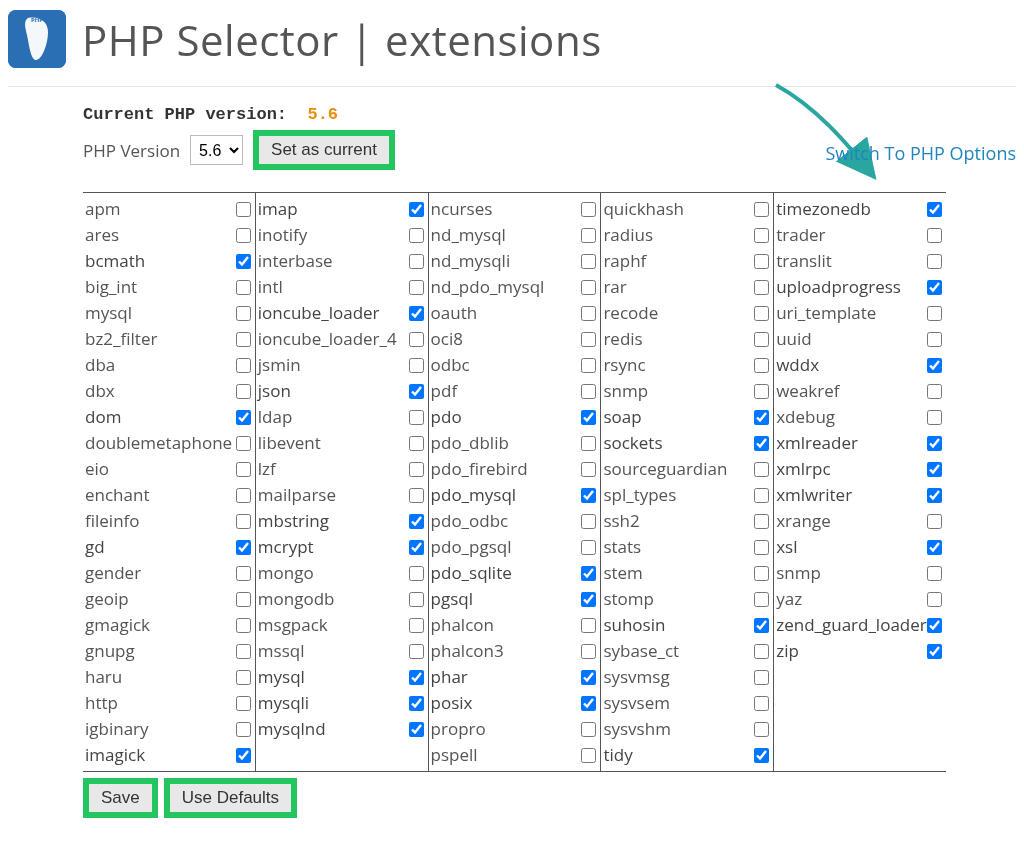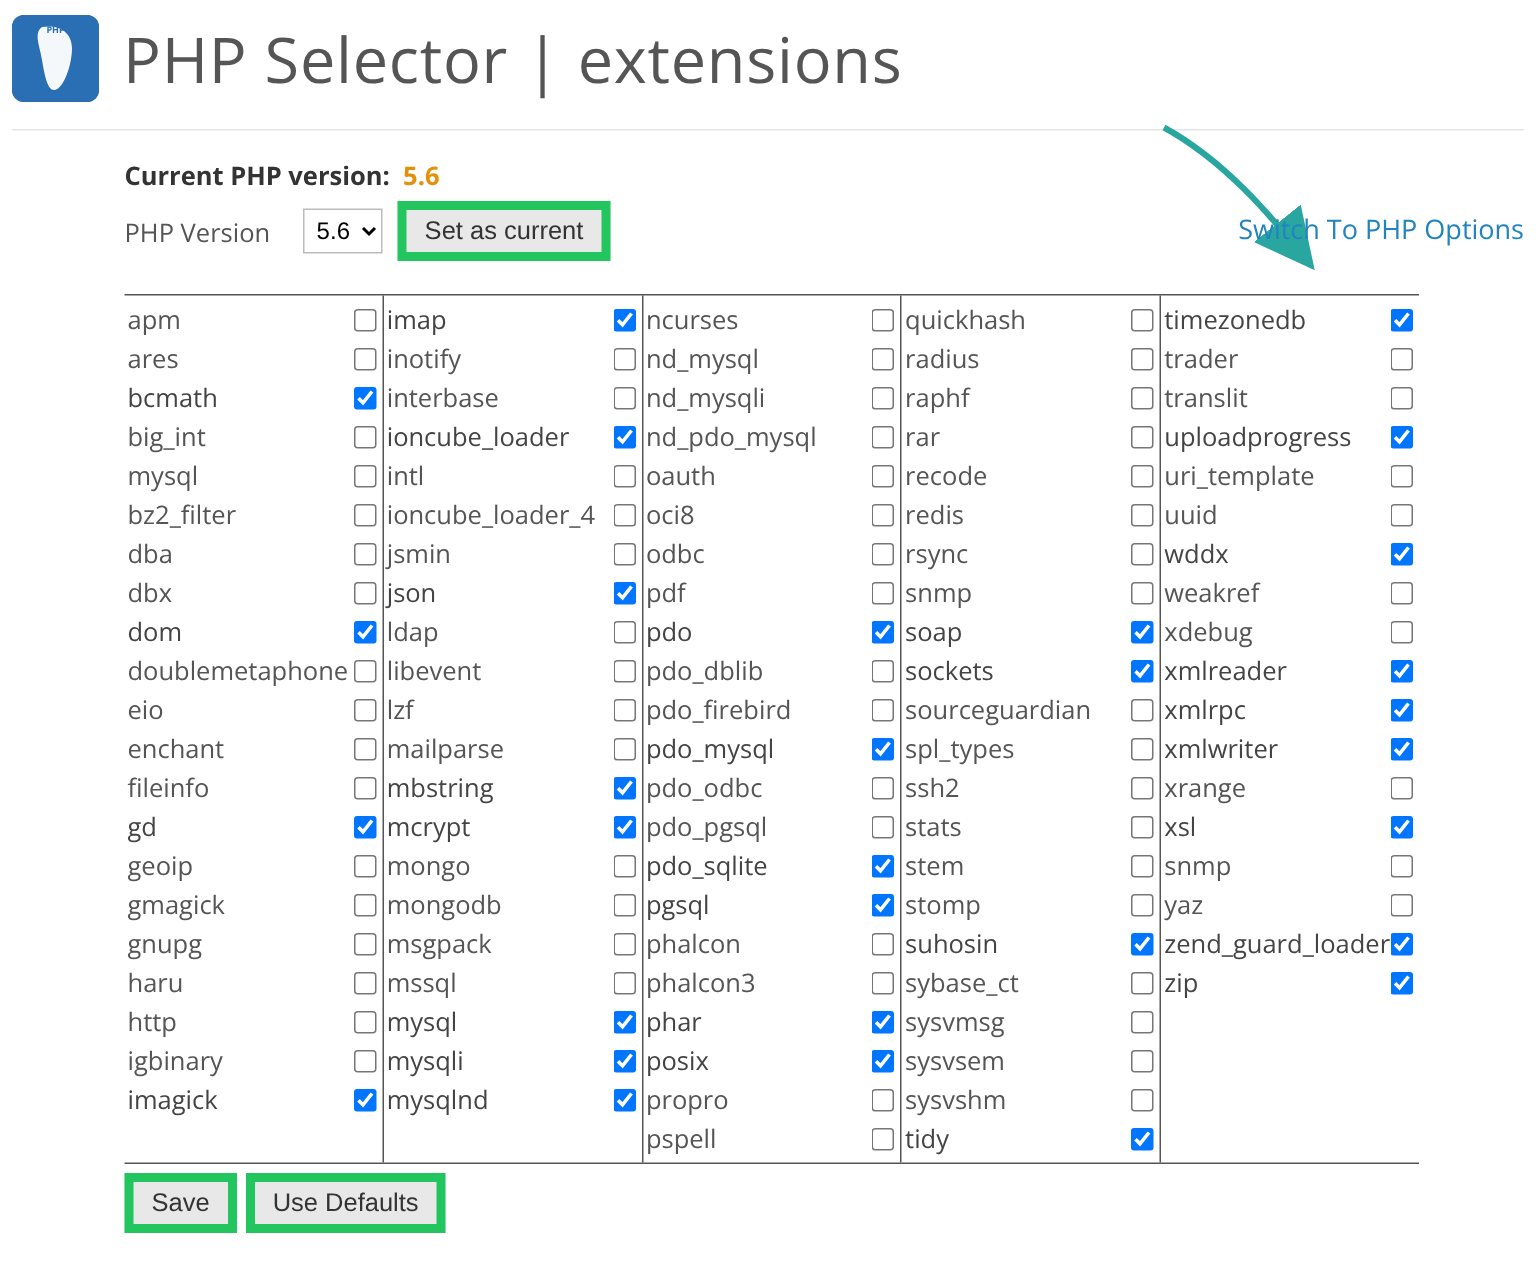--- a/index.html
+++ b/index.html
@@ -38,38 +38,39 @@
     margin: 0;
     letter-spacing: 0.5px;
   }
   .content {
     padding: 0 70px 0 75px;
     position: relative;
   }
   .current-line {
     font-size: 17px;
     margin-bottom: 6px;
+    font-family: Liberation Mono, monospace;
   }
   .current-line strong {
     font-weight: 700;
     color: #333;
   }
   .ver-num {
     color: #e58f0b;
     font-weight: 700;
   }
   .version-row {
     display: flex;
     align-items: center;
     gap: 10px;
     margin-bottom: 22px;
   }
   .version-row .lbl {
     font-size: 17px;
-    margin-right: 12px;
+    margin-right: 0;
   }
   select.phpsel {
     border: 1px solid #bbb;
     background: #fff;
     font-size: 16px;
     padding: 3px 4px;
     height: 30px;
   }
   button.std {
     background: #e8e8e8;
@@ -224,20 +225,24 @@
           </div>
           <div class="ext-row">
             <a href="#" class="ext-name">fileinfo</a>
             <input type="checkbox" style="">
           </div>
           <div class="ext-row">
             <a href="#" class="ext-name checked">gd</a>
             <input type="checkbox" checked="" style="">
           </div>
           <div class="ext-row">
+            <a href="#" class="ext-name">gender</a>
+            <input type="checkbox" style="">
+          </div>
+          <div class="ext-row">
             <a href="#" class="ext-name">geoip</a>
             <input type="checkbox" style="">
           </div>
           <div class="ext-row">
             <a href="#" class="ext-name">gmagick</a>
             <input type="checkbox" style="">
           </div>
           <div class="ext-row">
             <a href="#" class="ext-name">gnupg</a>
             <input type="checkbox" style="">
@@ -266,26 +271,26 @@
           </div>
           <div class="ext-row">
             <a href="#" class="ext-name">inotify</a>
             <input type="checkbox" style="">
           </div>
           <div class="ext-row">
             <a href="#" class="ext-name">interbase</a>
             <input type="checkbox" style="">
           </div>
           <div class="ext-row">
+            <a href="#" class="ext-name">intl</a>
+            <input type="checkbox" style="">
+          </div>
+          <div class="ext-row">
             <a href="#" class="ext-name checked">ioncube_loader</a>
             <input type="checkbox" checked="" style="">
-          </div>
-          <div class="ext-row">
-            <a href="#" class="ext-name">intl</a>
-            <input type="checkbox" style="">
           </div>
           <div class="ext-row">
             <a href="#" class="ext-name">ioncube_loader_4</a>
             <input type="checkbox" style="">
           </div>
           <div class="ext-row">
             <a href="#" class="ext-name">jsmin</a>
             <input type="checkbox" style="">
           </div>
           <div class="ext-row">

